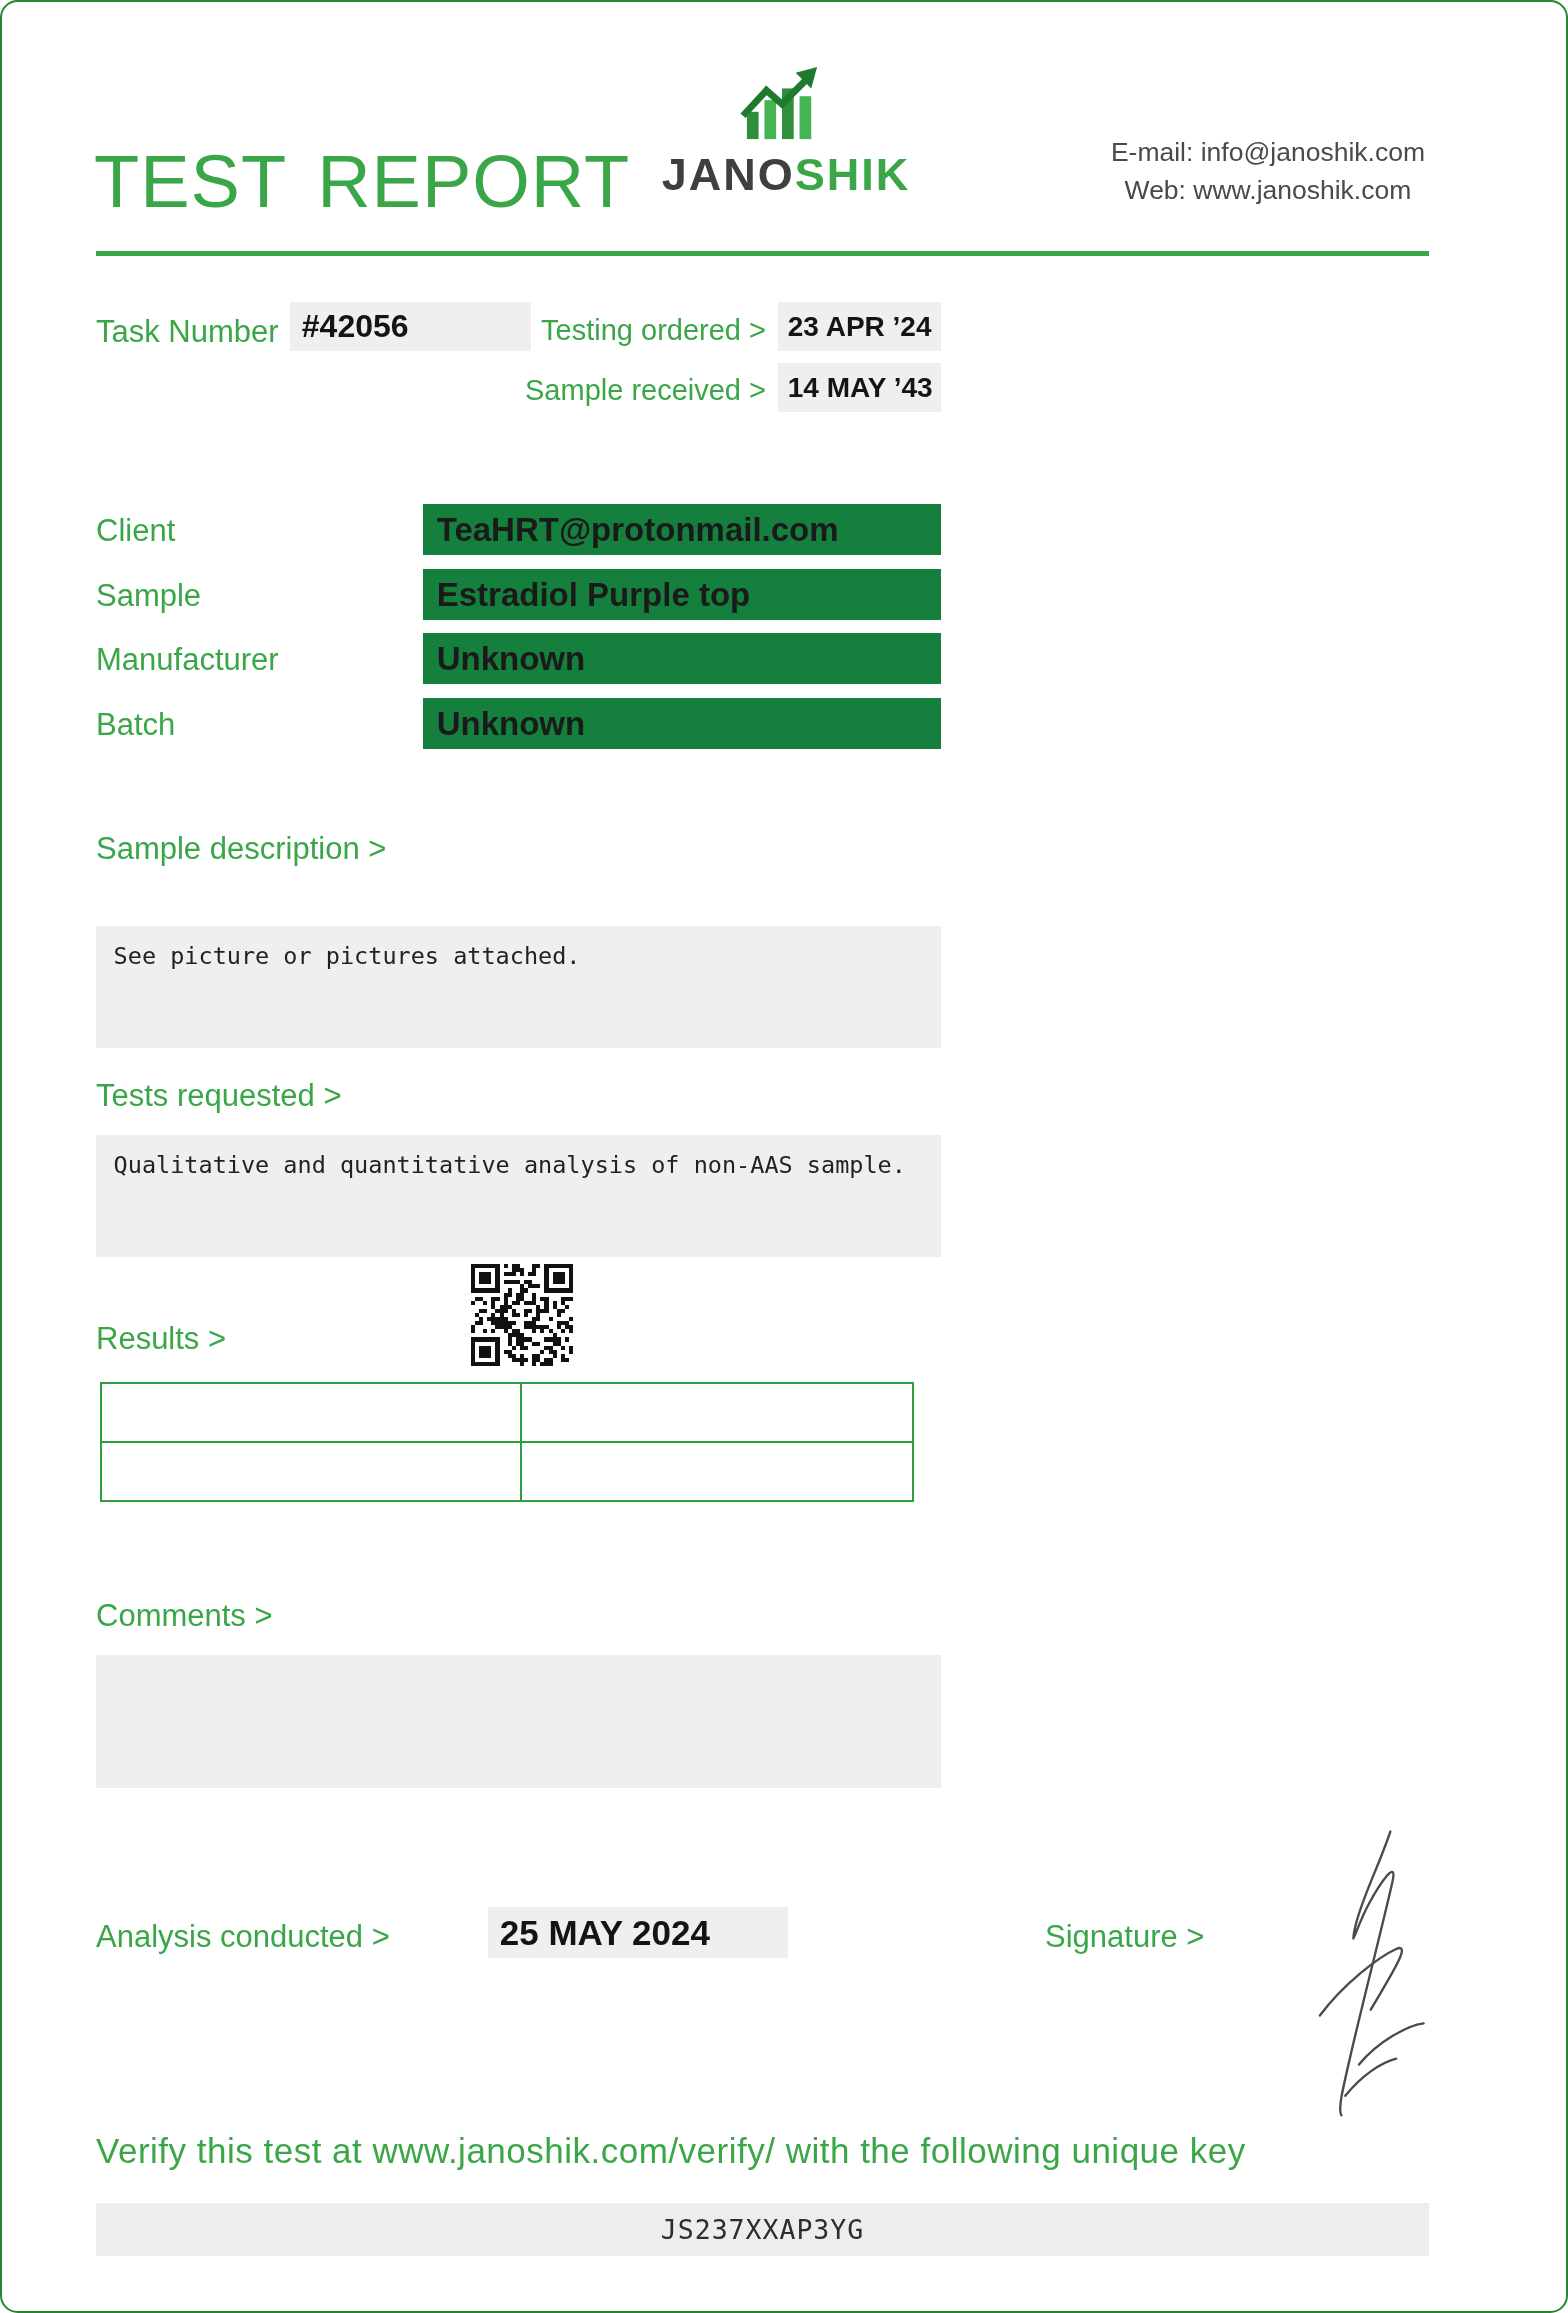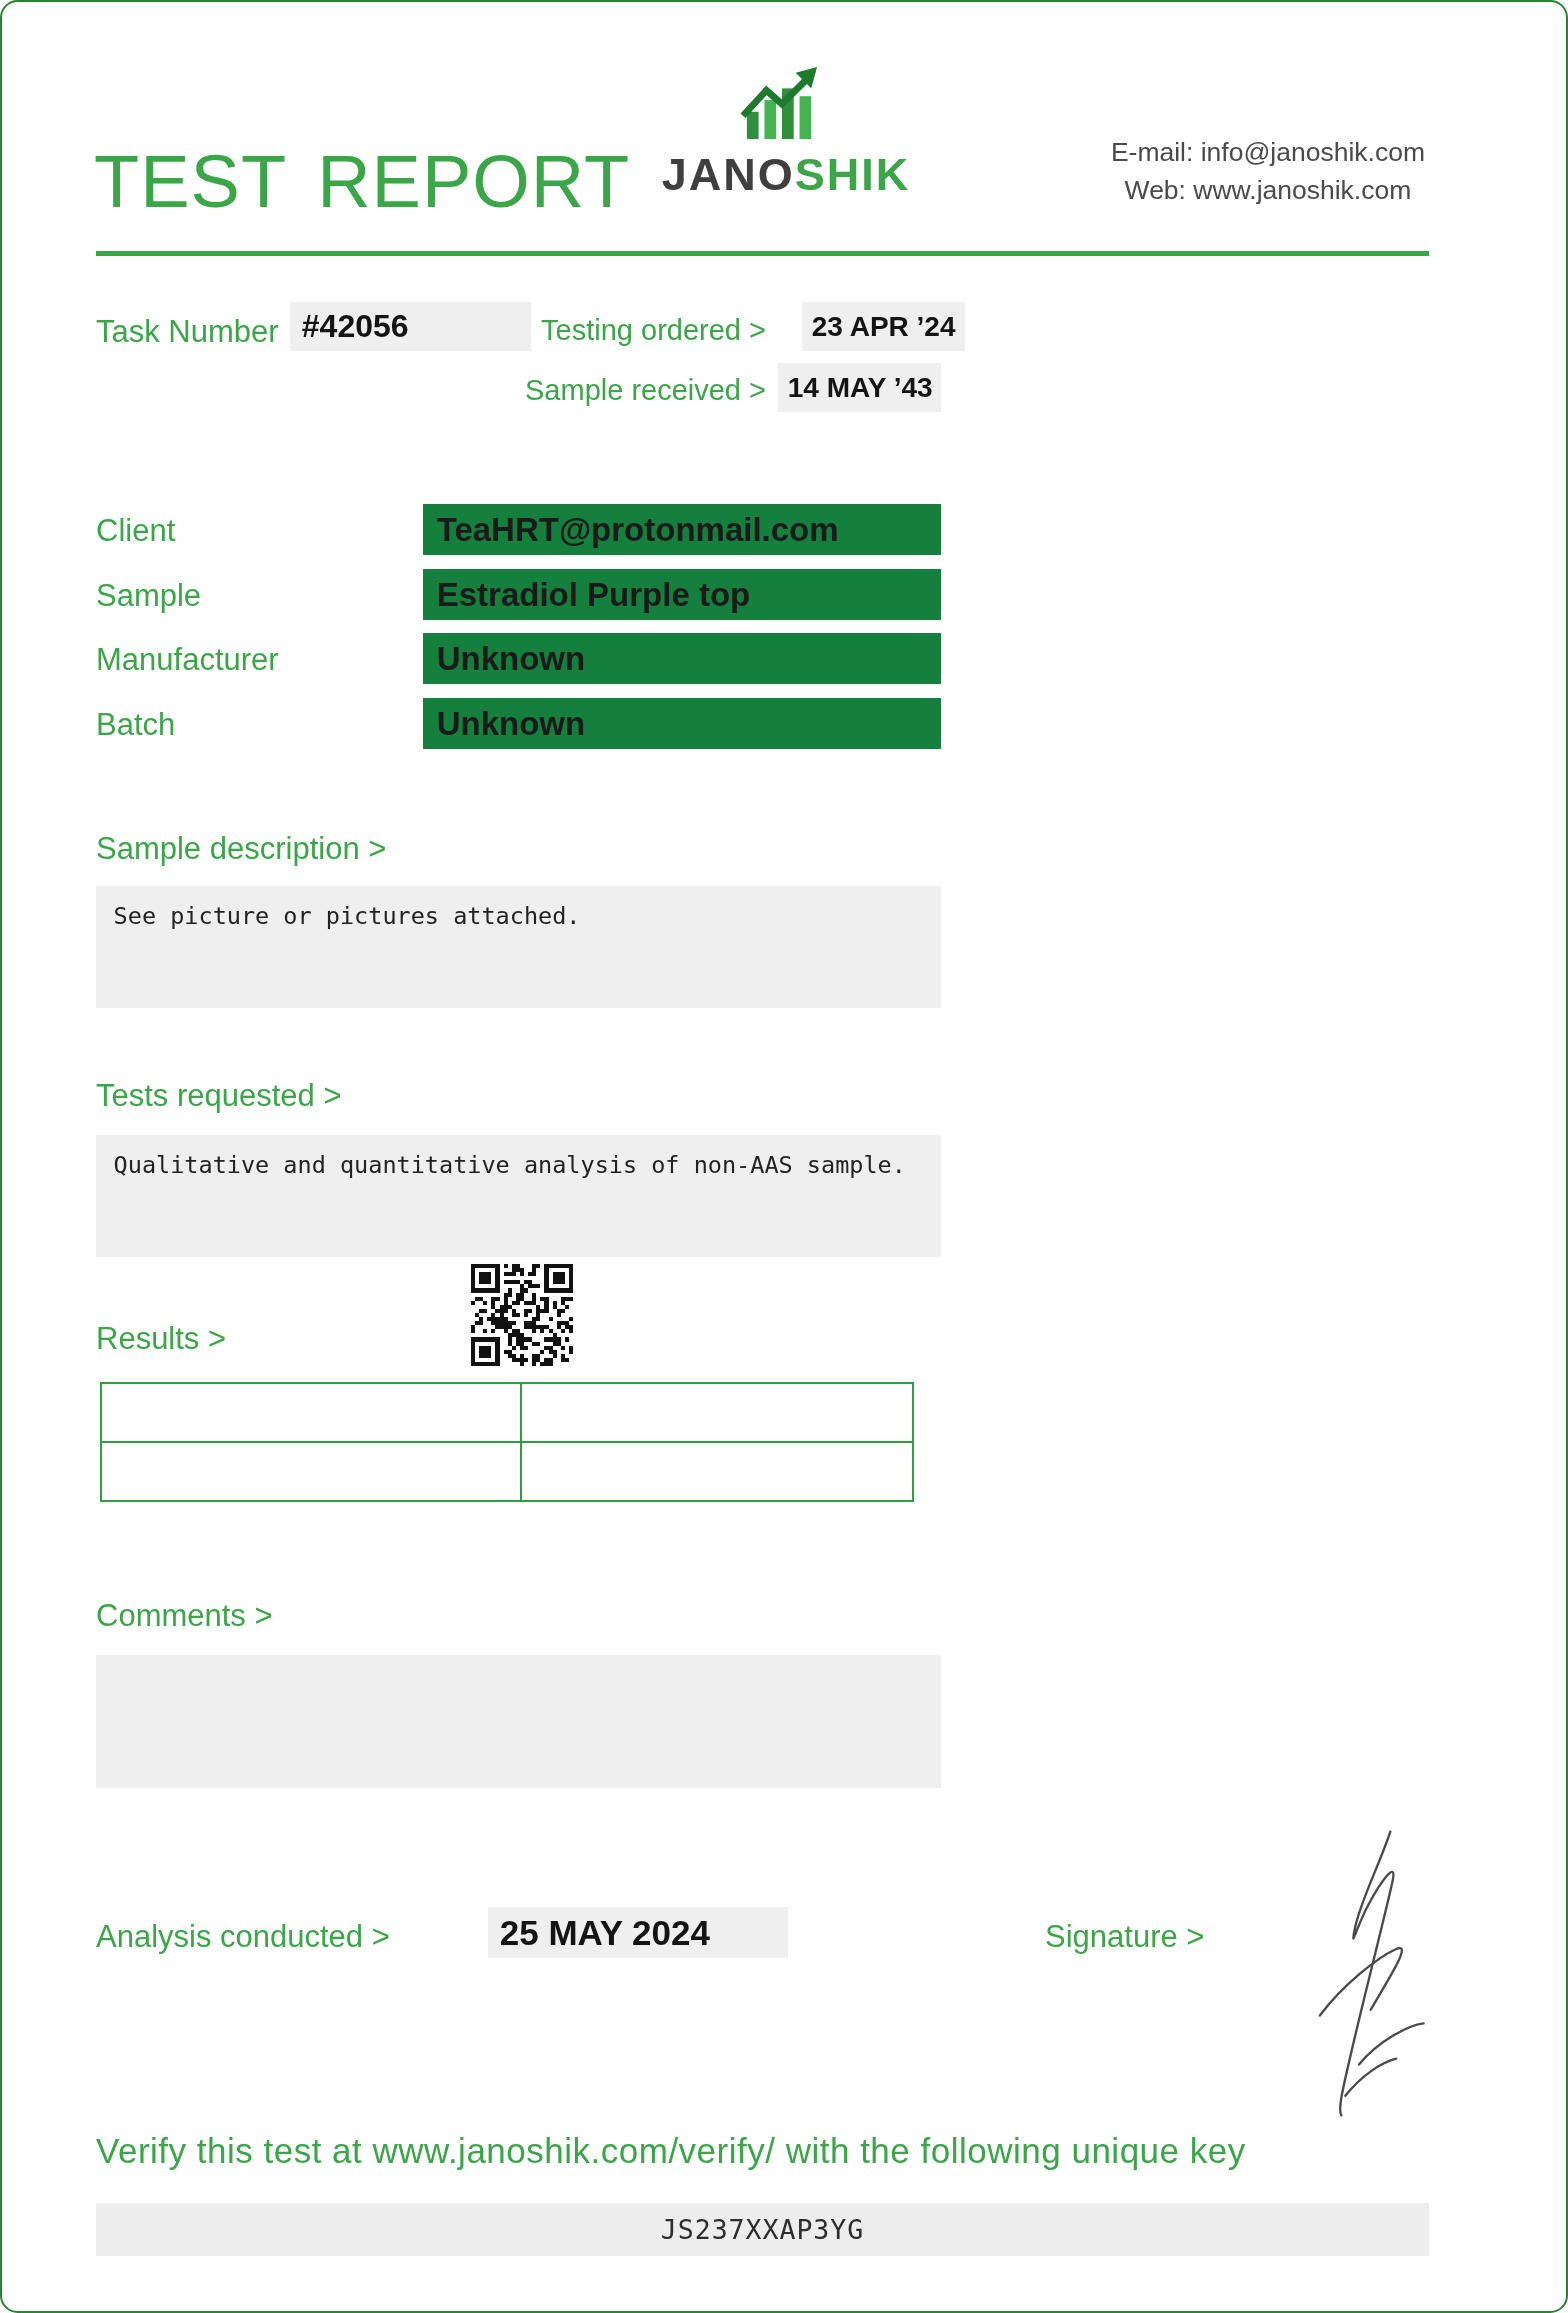--- a/index.html
+++ b/index.html
@@ -78,21 +78,21 @@
     <div>E-mail: info@janoshik.com</div>
     <div>Web: www.janoshik.com</div>
   </div>
 
   <div class="rule"></div>
 
   <div class="lbl" style="left:94px;top:312px;">Task Number</div>
   <div class="vbox task-box">#42056</div>
 
   <div class="rlbl" style="top:312px;">Testing ordered &gt;</div>
-  <div class="vbox date-box" style="top:300px;margin-left:24px;">23 APR ’24</div>
+  <div class="vbox date-box" style="top:300px;">23 APR ’24</div>
 
   <div class="rlbl" style="top:372px;">Sample received &gt;</div>
   <div class="vbox date-box" style="top:361px;">14 MAY ’43</div>
 
   <div class="drow" style="top:502px;">
     <div class="dlbl">Client</div>
     <div class="dval">TeaHRT@protonmail.com</div>
   </div>
   <div class="drow" style="top:567px;">
     <div class="dlbl">Sample</div>
@@ -101,21 +101,21 @@
   <div class="drow" style="top:631px;">
     <div class="dlbl">Manufacturer</div>
     <div class="dval">Unknown</div>
   </div>
   <div class="drow" style="top:696px;">
     <div class="dlbl">Batch</div>
     <div class="dval">Unknown</div>
   </div>
 
   <div class="shead" style="top:829px;">Sample description &gt;</div>
-  <div class="tbox" style="top:884px;height:122px;">See picture or pictures attached.</div>
+  <div class="tbox" style="top:924px;height:122px;">See picture or pictures attached.</div>
 
   <div class="shead" style="top:1076px;">Tests requested &gt;</div>
   <div class="tbox" style="top:1133px;height:122px;">Qualitative and quantitative analysis of non-AAS sample.</div>
 
   <svg id="qr-svg" class="qr" width="102" height="102" viewBox="0 0 100 100" shape-rendering="crispEdges">
       <rect x="32" y="0" width="4" height="4" fill="#111"></rect>
       <rect x="40" y="0" width="4" height="4" fill="#111"></rect>
       <rect x="44" y="0" width="4" height="4" fill="#111"></rect>
       <rect x="60" y="0" width="4" height="4" fill="#111"></rect>
       <rect x="64" y="0" width="4" height="4" fill="#111"></rect>

